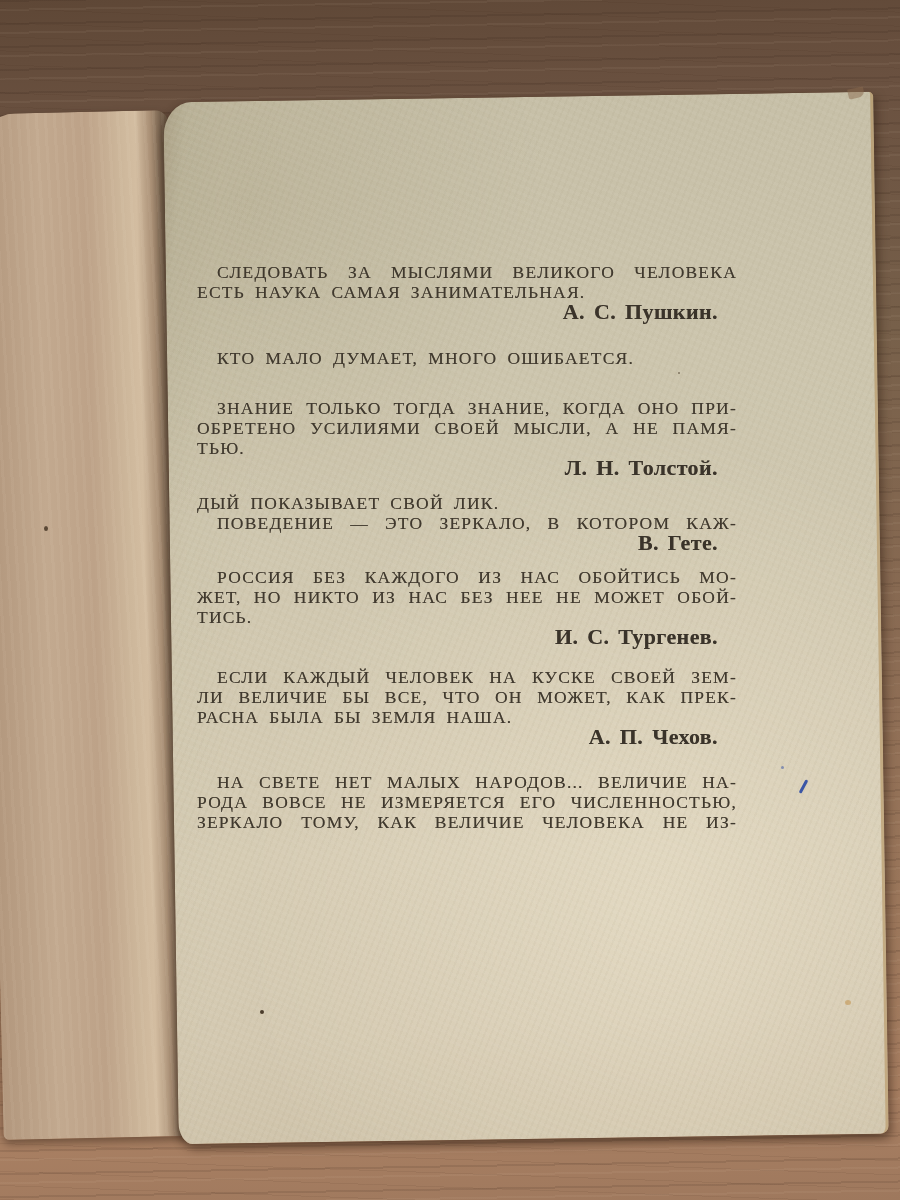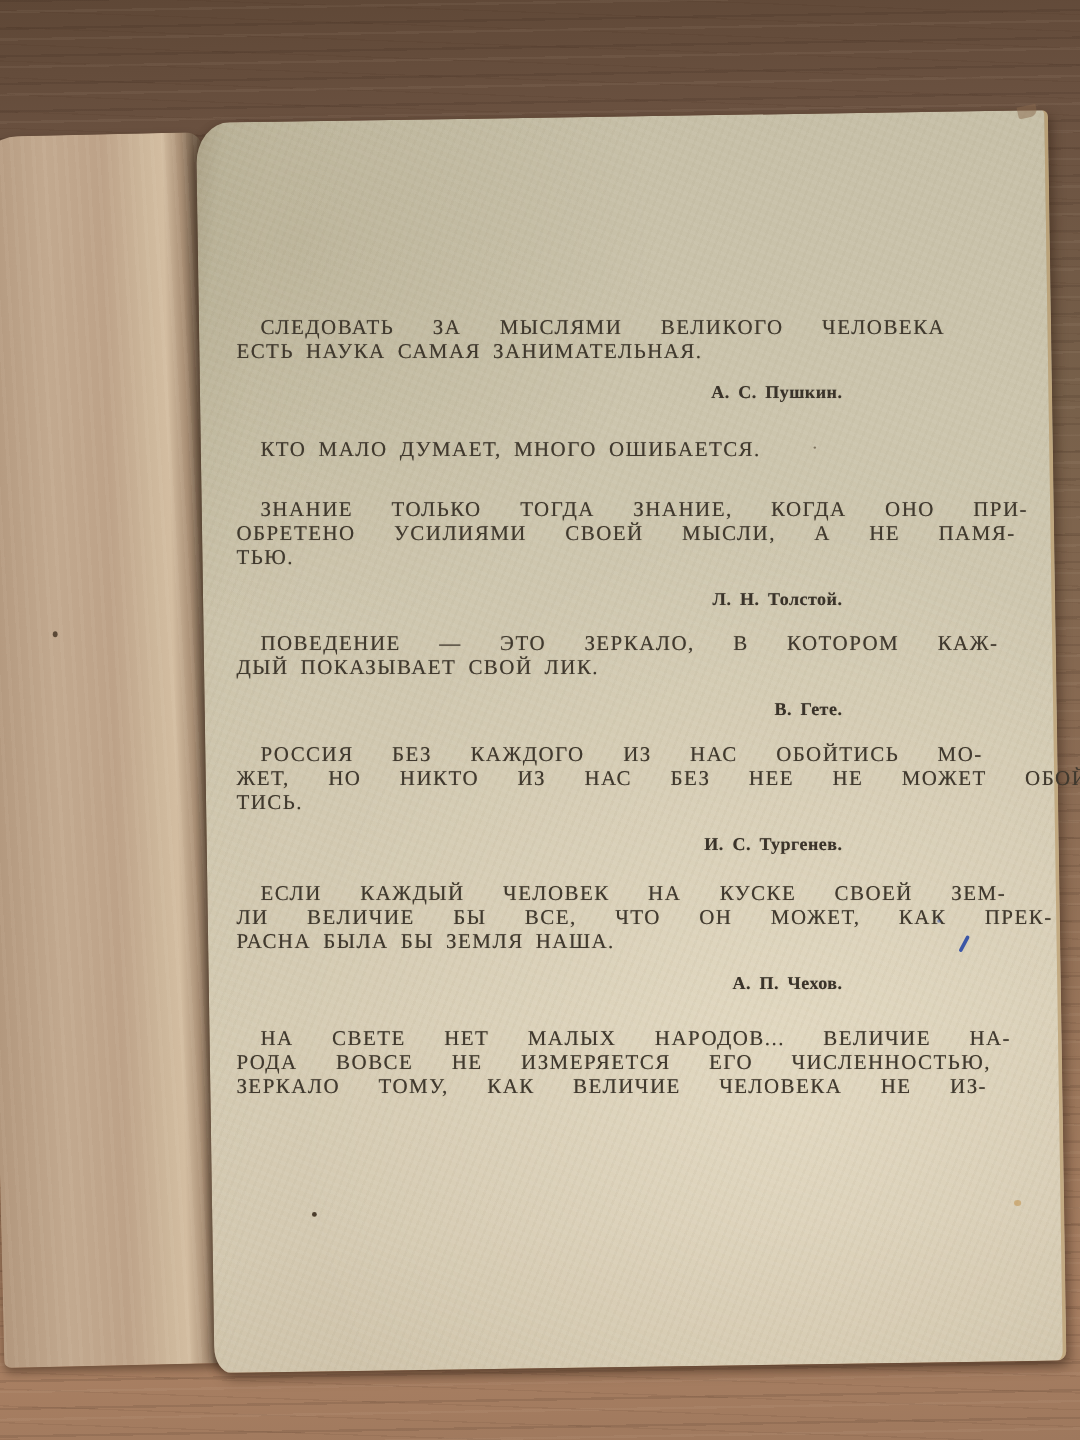--- a/index.html
+++ b/index.html
@@ -61,26 +61,26 @@
     font-size:17.5px;letter-spacing:1.2px;
     text-shadow:0 0 .6px rgba(64,57,46,.55);
   }
   figure.quote{margin:0;}
   figure.quote:nth-of-type(1){margin-bottom:26px;}
   figure.quote:nth-of-type(2){margin-bottom:30px;}
   figure.quote:nth-of-type(3){margin-bottom:15px;}
   figure.quote:nth-of-type(4){margin-bottom:14px;}
   figure.quote:nth-of-type(5){margin-bottom:20px;}
   figure.quote:nth-of-type(6){margin-bottom:25px;}
-  .qline{height:20px;line-height:20px;white-space:nowrap;word-spacing:4.5px;gap:32px;}
+  .qline{height:20px;line-height:20px;white-space:nowrap;word-spacing:4.5px;}
   .qline.just{display:flex;justify-content:space-between;word-spacing:normal;}
   .qline.first{padding-left:20px;}
   .qattr{
-    margin:16px;height:20px;line-height:20px;text-align:right;padding-right:19px;
-    font-weight:bold;font-size:15px;letter-spacing:.4px;word-spacing:3px;
+    margin:0;height:20px;line-height:20px;text-align:right;padding-right:19px;
+    font-weight:bold;font-size:22px;letter-spacing:.4px;word-spacing:3px;
     color:var(--attr-ink,#3a332a);
   }
   
   .pen-mark{position:absolute;left:802px;top:779px;width:3px;height:15px;
     transform:rotate(28deg);border-radius:2px;background:var(--pen,rgba(59,86,166,.7));}
   .pen-dot{position:absolute;left:781px;top:766px;width:3px;height:3px;border-radius:50%;
     background:var(--pen,rgba(59,86,166,.5));opacity:.55;}
   .tear{position:absolute;left:848px;top:88px;width:16px;height:10px;
     background:#8a6a4e;transform:rotate(-12deg);border-radius:0 0 6px 2px;opacity:.5;}
   .speck{position:absolute;border-radius:50%;background:#4a3c2c;}
@@ -135,30 +135,30 @@
             <span>А</span>
             <span>НЕ</span>
             <span>ПАМЯ-</span>
           </div>
           <div class="qline">ТЬЮ.</div>
         </div>
       <figcaption class="qattr">Л. Н. Толстой.</figcaption>
     </figure>
     <figure class="quote">
       <div class="qlines">
+          <div class="qline">ДЫЙ ПОКАЗЫВАЕТ СВОЙ ЛИК.</div>
           <div class="qline first just">
             <span>ПОВЕДЕНИЕ</span>
             <span>—</span>
             <span>ЭТО</span>
             <span>ЗЕРКАЛО,</span>
             <span>В</span>
             <span>КОТОРОМ</span>
             <span>КАЖ-</span>
           </div>
-          <div class="qline">ДЫЙ ПОКАЗЫВАЕТ СВОЙ ЛИК.</div>
         </div>
       <figcaption class="qattr">В. Гете.</figcaption>
     </figure>
     <figure class="quote">
       <div class="qlines">
           <div class="qline first just">
             <span>РОССИЯ</span>
             <span>БЕЗ</span>
             <span>КАЖДОГО</span>
             <span>ИЗ</span>

